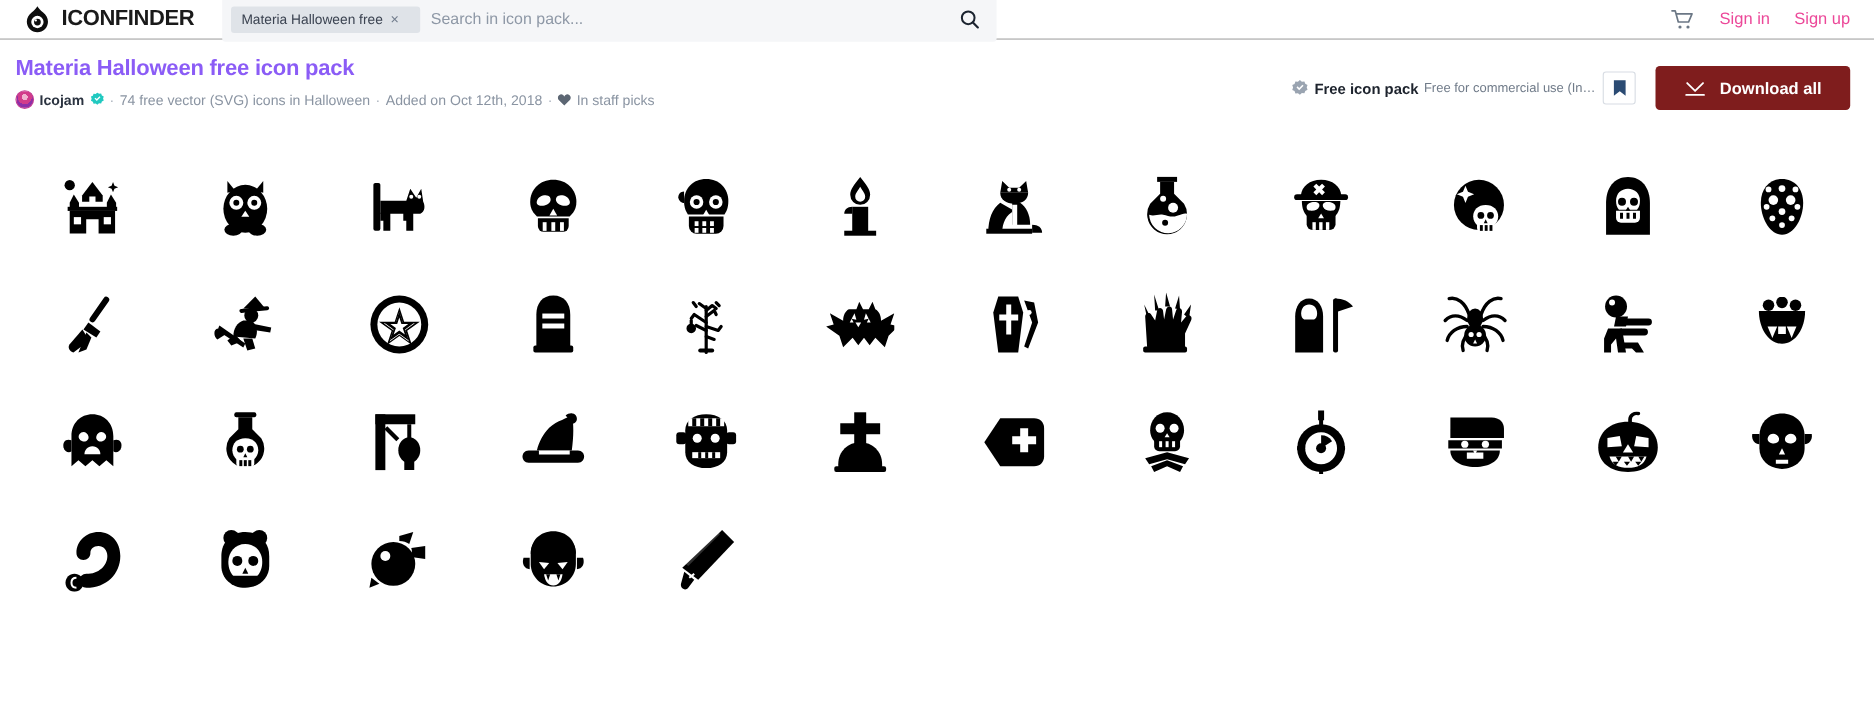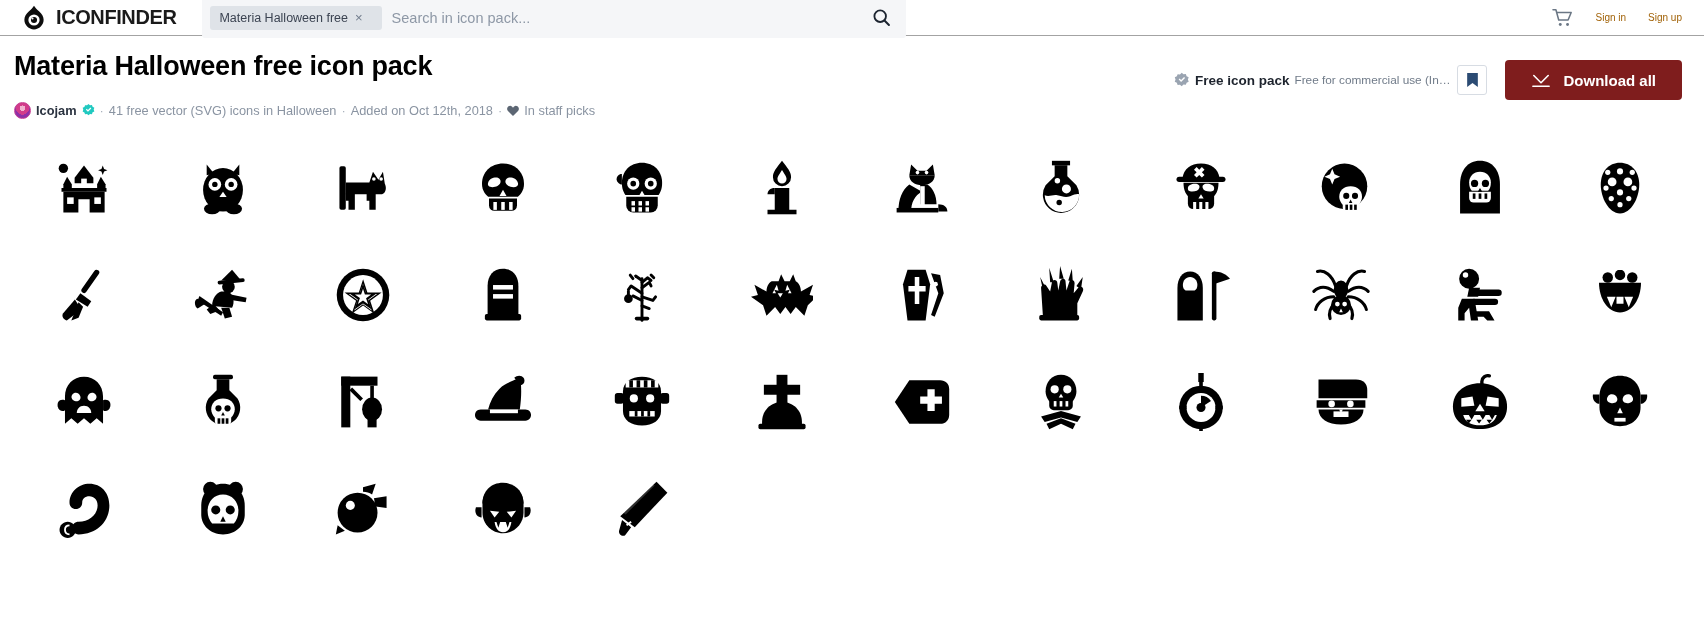--- a/index.html
+++ b/index.html
@@ -85,43 +85,43 @@
   }
 
   .topbar-right {
     margin-left: auto;
     display: flex;
     align-items: center;
     gap: 22px;
   }
   .cart-icon { cursor: pointer; display: block; }
   .navlink {
-    font-size: 10px;
-    color: #a16207;
+    font-size: 15px;
+    color: #ec4899;
     text-decoration: none;
     cursor: pointer;
     white-space: nowrap;
   }
 
   
   .titlebar {
     padding: 14px 22px 0 14px;
     display: flex;
     align-items: flex-start;
     position: relative;
     height: 82px;
   }
   .title-left { flex: 1 1 auto; min-width: 0; }
   h1.pack-title {
-    font-size: 27px;
+    font-size: 20px;
     font-weight: bold;
-    color: #000000;
+    color: #8b5cf6;
     letter-spacing: -0.2px;
     line-height: 1.2;
-    margin-bottom: 20px;
+    margin-bottom: 8px;
   }
   .meta {
     display: flex;
     align-items: center;
     gap: 5px;
     font-size: 12.8px;
     color: #8a94a2;
     flex-wrap: nowrap;
     white-space: nowrap;
   }
@@ -264,21 +264,21 @@
   <div class="title-left">
     <h1 class="pack-title">Materia Halloween free icon pack</h1>
     <div class="meta">
       <span class="avatar"></span>
       <a class="author">Icojam</a>
       <svg class="verified" width="13" height="13" viewBox="0 0 20 20">
         <path fill="#21c9c0" d="M10 0l2.3 1.9 3-.3 1 2.8 2.7 1.3-1 2.9 1 2.9-2.7 1.3-1 2.8-3-.3L10 17.4 7.7 15.5l-3 .3-1-2.8L1 11.7l1-2.9-1-2.9 2.7-1.3 1-2.8 3 .3z"></path>
         <path fill="#fff" d="M6 8.7l1.3-1.3 1.9 1.9 3.8-3.8 1.3 1.3-5.1 5.1z"></path>
       </svg>
       <span class="meta-sep">·</span>
-      <a class="meta-link">41 free vector (SVG) icons in Halloween</a>
+      <a class="meta-link">74 free vector (SVG) icons in Halloween</a>
       <span class="meta-sep">·</span>
       <span>Added on Oct 12th, 2018</span>
       <span class="meta-sep">·</span>
       <svg class="heart-ic" width="12" height="12" viewBox="0 0 20 18">
         <path fill="#5c6673" d="M10 17.2L1.6 8.9A5.1 5.1 0 1 1 10 3.4a5.1 5.1 0 1 1 8.4 5.5z"></path>
       </svg>
       <span>In staff picks</span>
     </div>
   </div>
 

